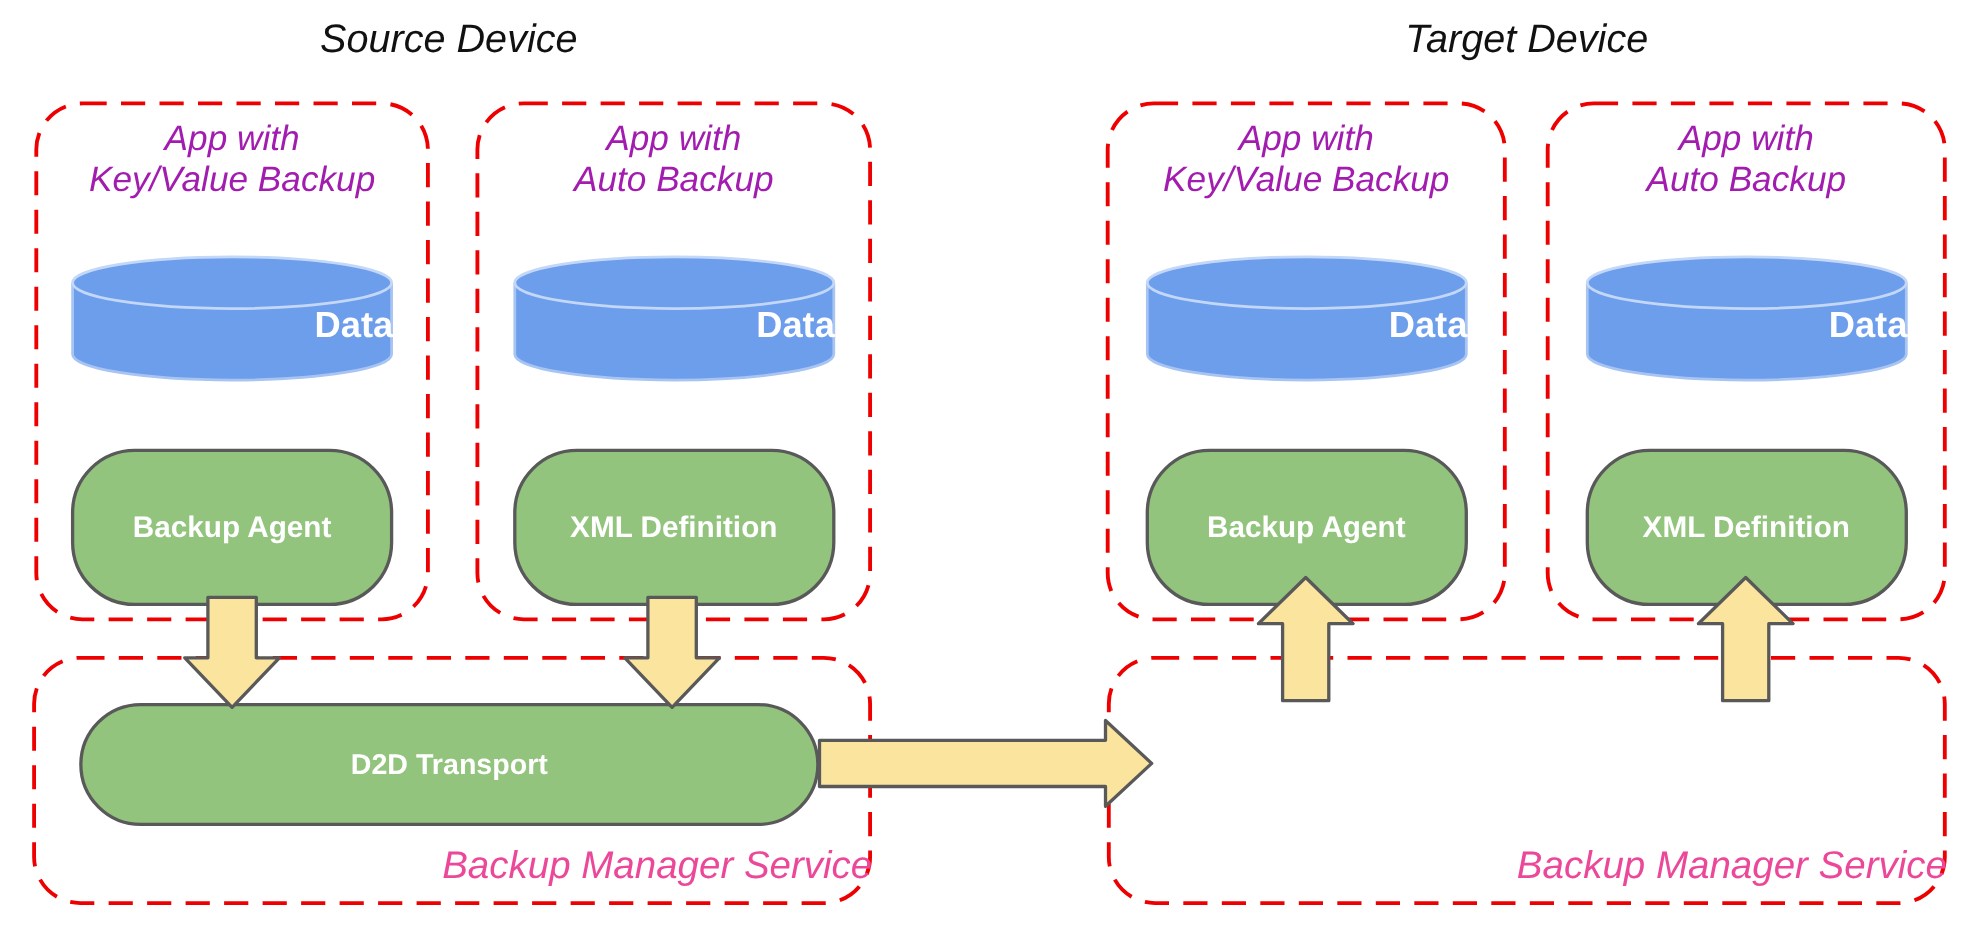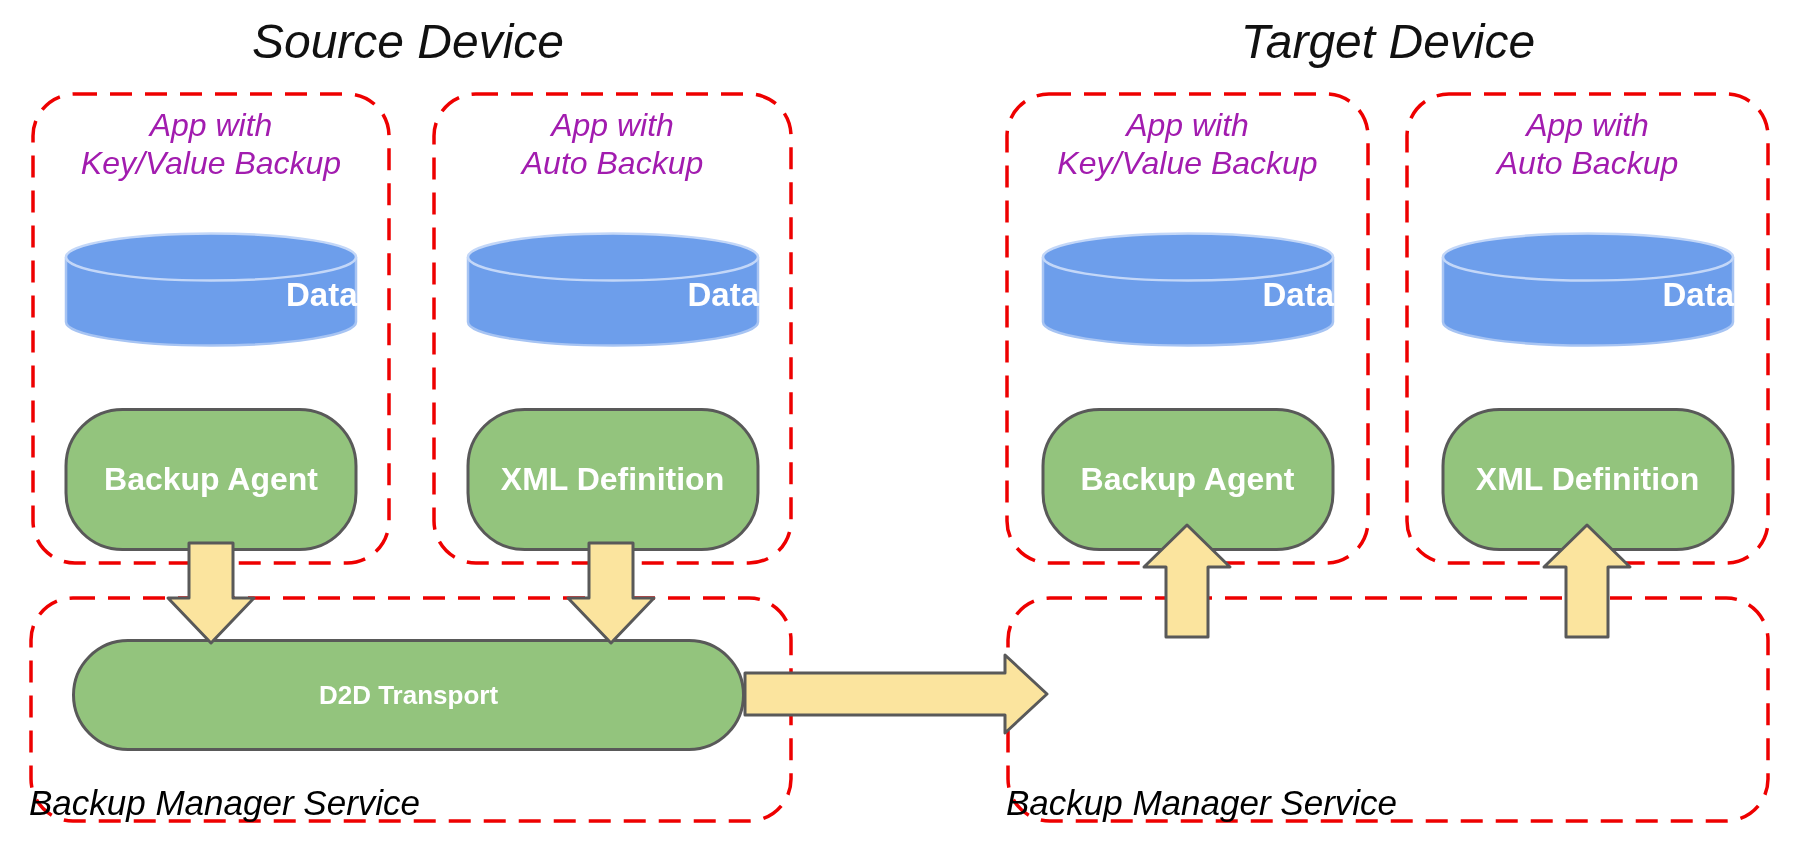--- a/index.html
+++ b/index.html
@@ -4,21 +4,21 @@
 <style>
   html,body{margin:0;padding:0;background:#ffffff;}
   .stage{
     position:relative;width:1797px;height:847px;background:#ffffff;
     font-family:"Liberation Sans",sans-serif;overflow:hidden;
   }
   svg{overflow:visible;display:block;}
 
   .device-title{
     position:absolute;top:14px;width:400px;text-align:center;
-    font-size:48px;font-style:italic;color:#111;white-space:nowrap;
+    font-size:36px;font-style:italic;color:#111;white-space:nowrap;
   }
 
   .app-box{position:absolute;top:92px;height:473px;}
   .svc-box{position:absolute;top:596px;height:227px;}
   .outline-rect{fill:none;stroke:var(--outline-red);stroke-width:3.5;stroke-dasharray:22 13;}
 
   .app-label{
     position:absolute;top:14px;left:0;right:0;text-align:center;
     font-size:32px;line-height:38px;font-style:italic;color:#a21caf;
   }
@@ -29,27 +29,27 @@
   .cyl-label{
     position:absolute;top:44px;left:0;right:0;text-align:right;
     font-size:33px;font-weight:bold;color:#fff;
   }
 
   .pill{
     position:absolute;left:50%;transform:translateX(-50%);top:316px;
     width:293px;height:143px;border-radius:58px;
     background:var(--pill-fill);border:3px solid var(--pill-stroke);
     box-sizing:border-box;display:flex;align-items:center;justify-content:center;
-    font-size:32px;font-weight:bold;color:#fff;white-space:nowrap;
+    font-size:27px;font-weight:bold;color:#fff;white-space:nowrap;
   }
   .pill.transport{transform:none;top:43px;height:112px;font-size:26px;}
 
   .svc-label{
-    position:absolute;bottom:0;left:0;right:0;text-align:left;
-    font-size:35px;font-style:italic;color:#000000;
+    position:absolute;bottom:16px;left:0;right:0;text-align:right;
+    font-size:35px;font-style:italic;color:#ec4899;
   }
 
   .arrow{fill:var(--arrow-fill);stroke:var(--arrow-stroke);stroke-width:3;stroke-linejoin:round;}
   .flow-arrow{position:absolute;z-index:6;}
 </style>
 </head>
 <body>
 
 <div class="stage">
 

